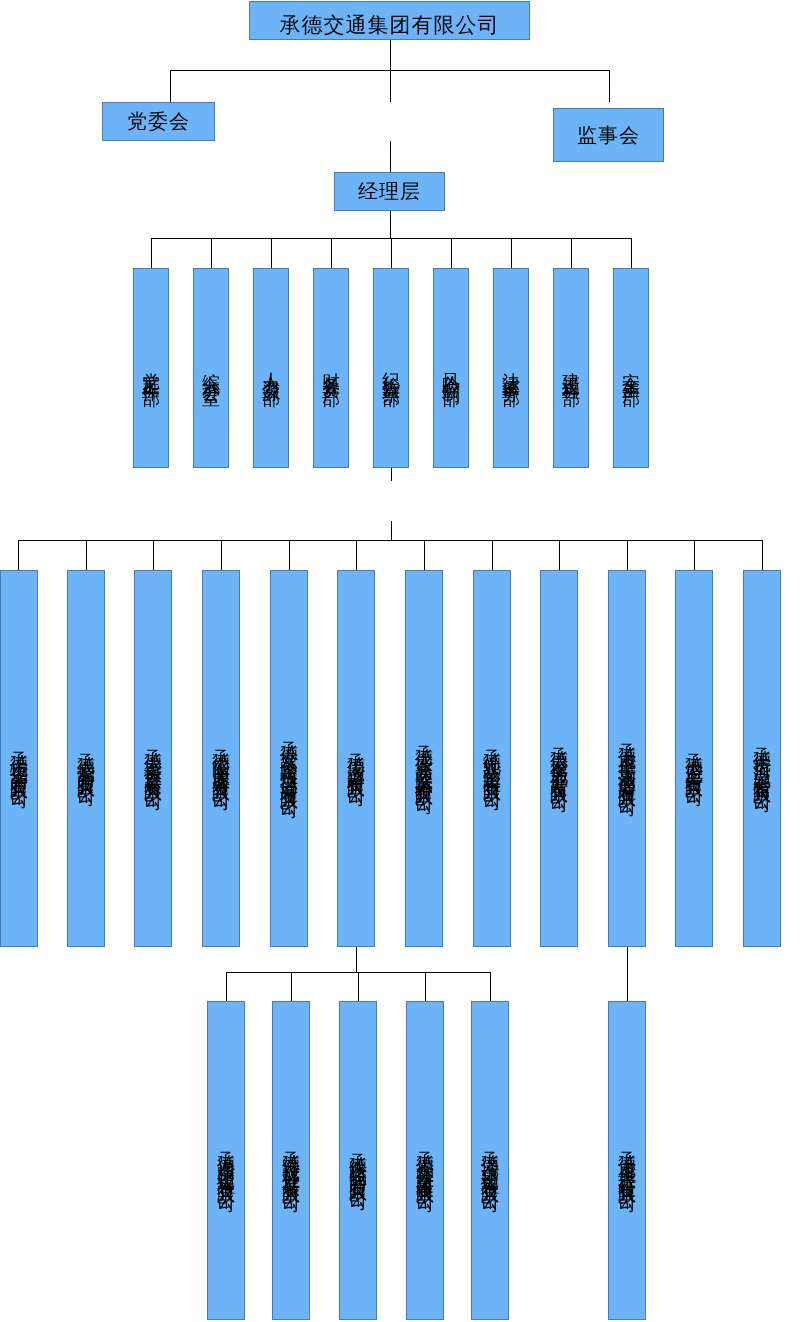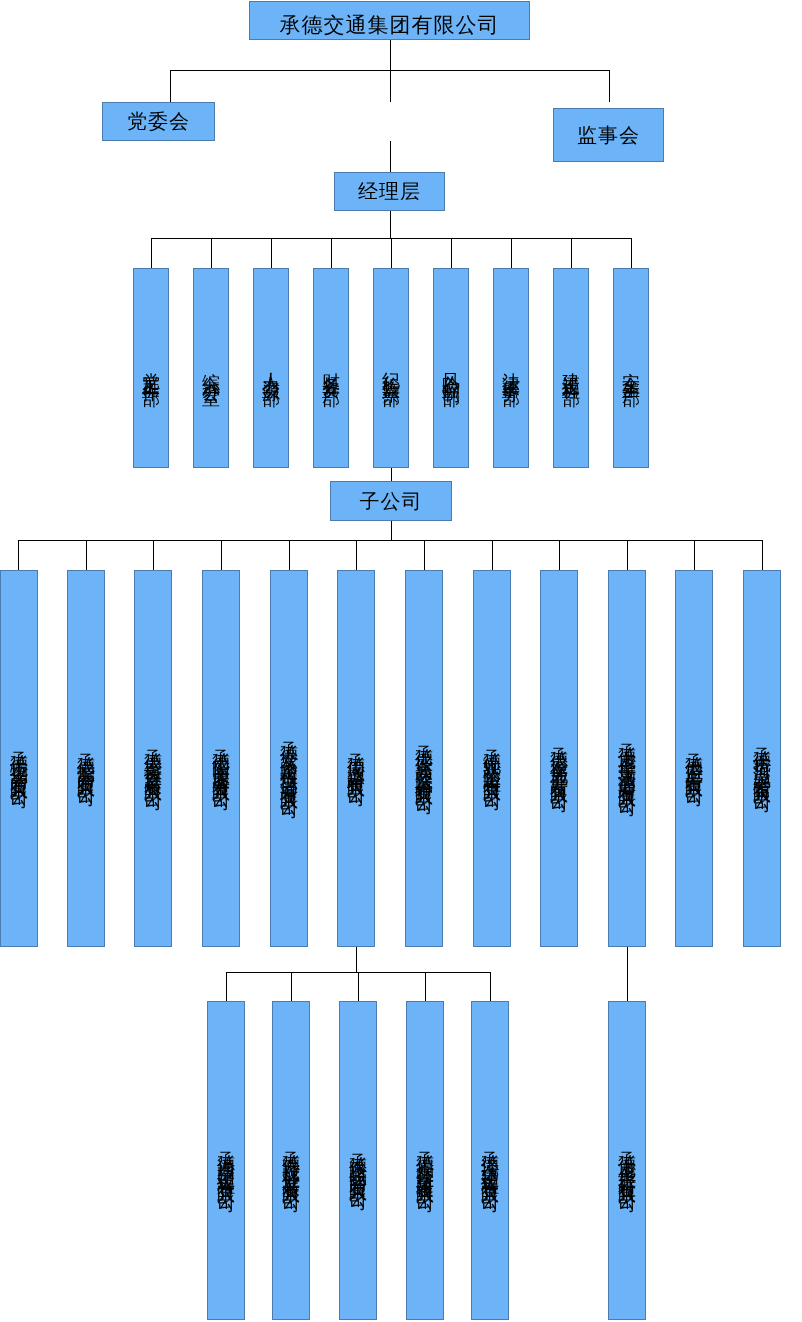--- a/index.html
+++ b/index.html
@@ -116,23 +116,20 @@
   <div class="node dept" style="left:493px">
     <span class="vt">法律事务部</span>
   </div>
   <div class="node dept" style="left:553px">
     <span class="vt">建设工程部</span>
   </div>
   <div class="node dept" style="left:613px">
     <span class="vt">安全生产部</span>
   </div>
 
-  <div class="node hnode n-subs-label">
-    <span>子公司</span>
-  </div>
 
   <div class="node sub" style="left:0px">
     <span class="vt">承德市物华商贸有限公司</span>
   </div>
   <div class="node sub" style="left:67px">
     <span class="vt">承德盛荣商贸有限公司</span>
   </div>
   <div class="node sub" style="left:134px">
     <span class="vt">承德盛嘉投资发展有限公司</span>
   </div>

